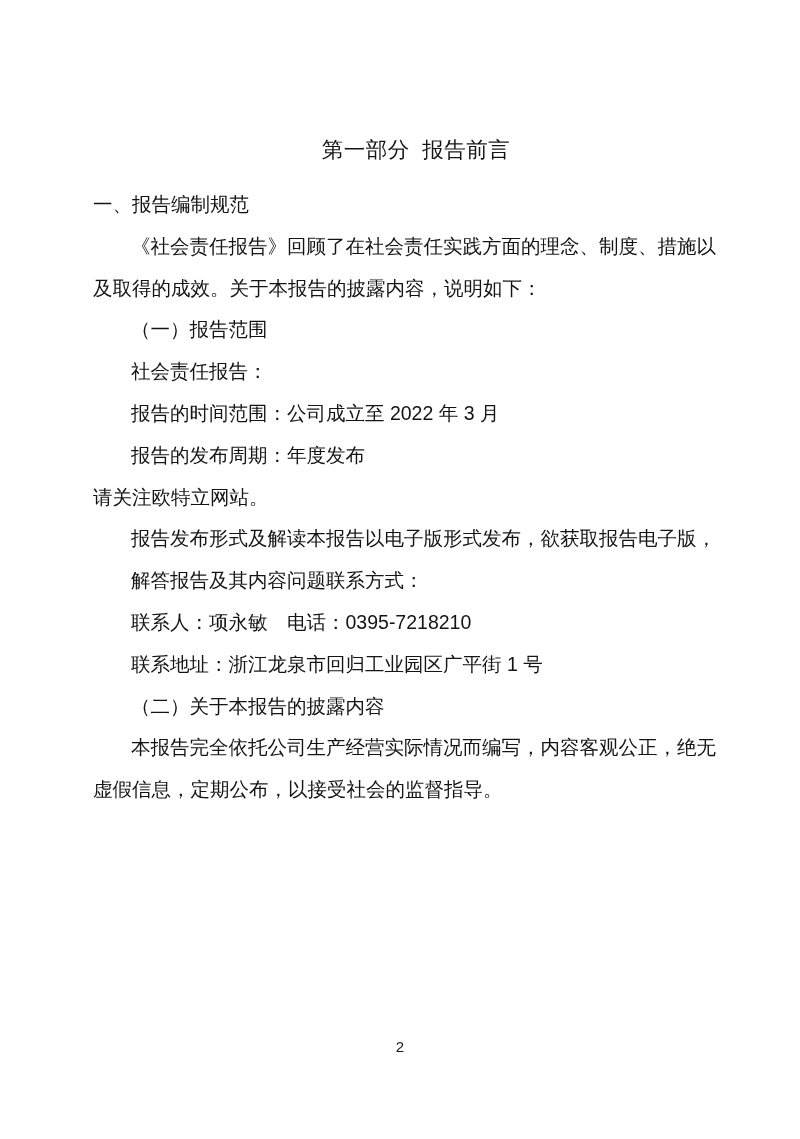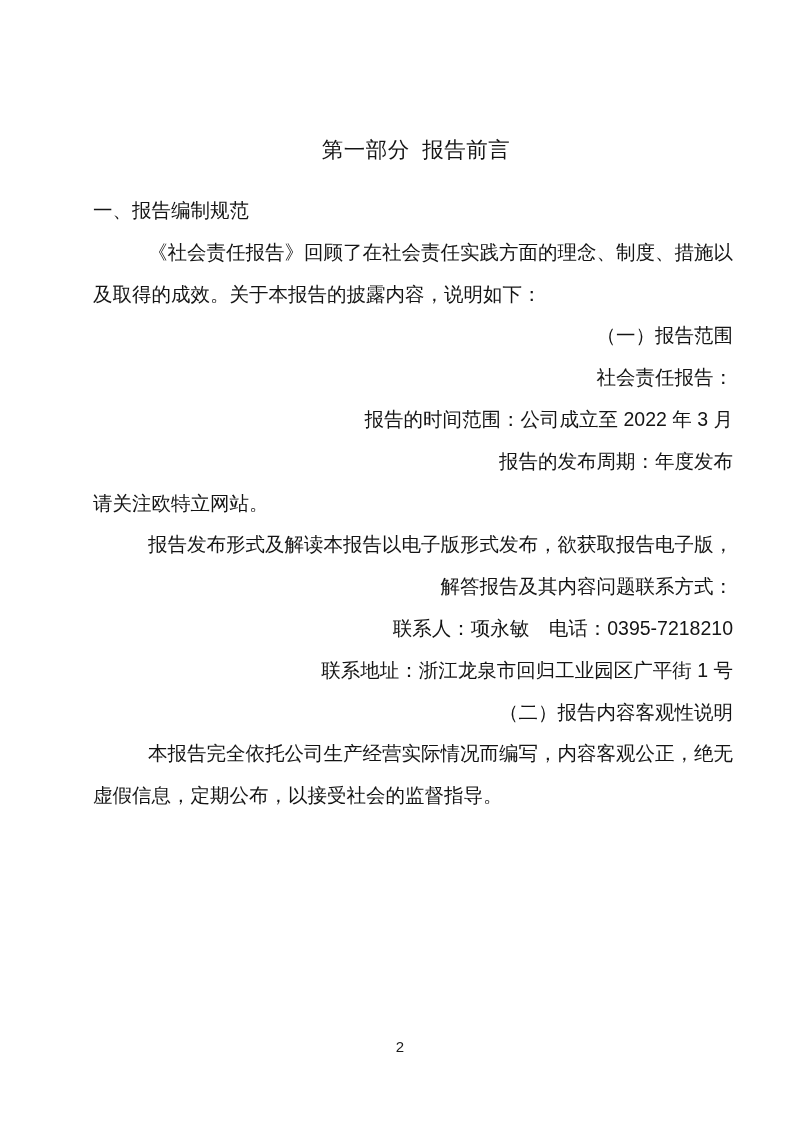--- a/index.html
+++ b/index.html
@@ -23,34 +23,33 @@
     width: 100%;
     margin: 8px;
     text-align: center;
     font-size: 21.5px;
     font-weight: 400;
     word-spacing: 6px;
     letter-spacing: 0.5px;
   }
   .doc-body {
     position: absolute;
-    top: 190px;
+    top: 184px;
     left: 93px;
     width: 640px;
   }
   .line {
     height: 41.8px;
     line-height: 41.8px;
     font-size: 19.5px;
     white-space: nowrap;
     letter-spacing: 0px;
   }
   .indent {
     padding-left: 38px;
-    text-align: right;
   }
   .page-number {
     position: absolute;
     top: 1038px;
     left: 0;
     width: 100%;
     text-align: center;
     font-size: 15px;
     color: #1a1a1a;
   }
@@ -68,20 +67,20 @@
     <div class="line">及取得的成效。关于本报告的披露内容，说明如下：</div>
     <div class="line indent">（一）报告范围</div>
     <div class="line indent">社会责任报告：</div>
     <div class="line indent">报告的时间范围：公司成立至 2022 年 3 月</div>
     <div class="line indent">报告的发布周期：年度发布</div>
     <div class="line">请关注欧特立网站。</div>
     <div class="line indent">报告发布形式及解读本报告以电子版形式发布，欲获取报告电子版，</div>
     <div class="line indent">解答报告及其内容问题联系方式：</div>
     <div class="line indent">联系人：项永敏　电话：0395-7218210</div>
     <div class="line indent">联系地址：浙江龙泉市回归工业园区广平街 1 号</div>
-    <div class="line indent">（二）报告内容客观性说明</div>
+    <div class="line indent">（二）关于本报告的披露内容</div>
     <div class="line indent">本报告完全依托公司生产经营实际情况而编写，内容客观公正，绝无</div>
     <div class="line">虚假信息，定期公布，以接受社会的监督指导。</div>
   </div>
 
   <div class="page-number">2</div>
 
 </div>
 
 </body></html>

